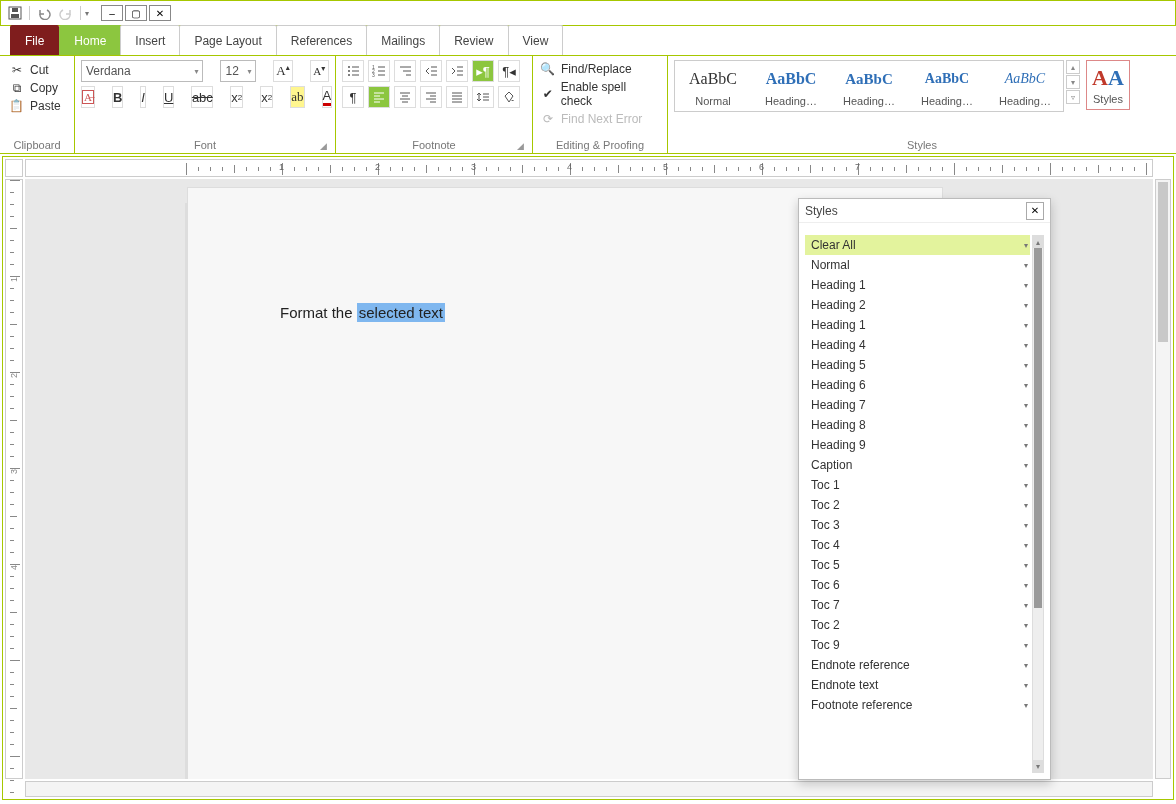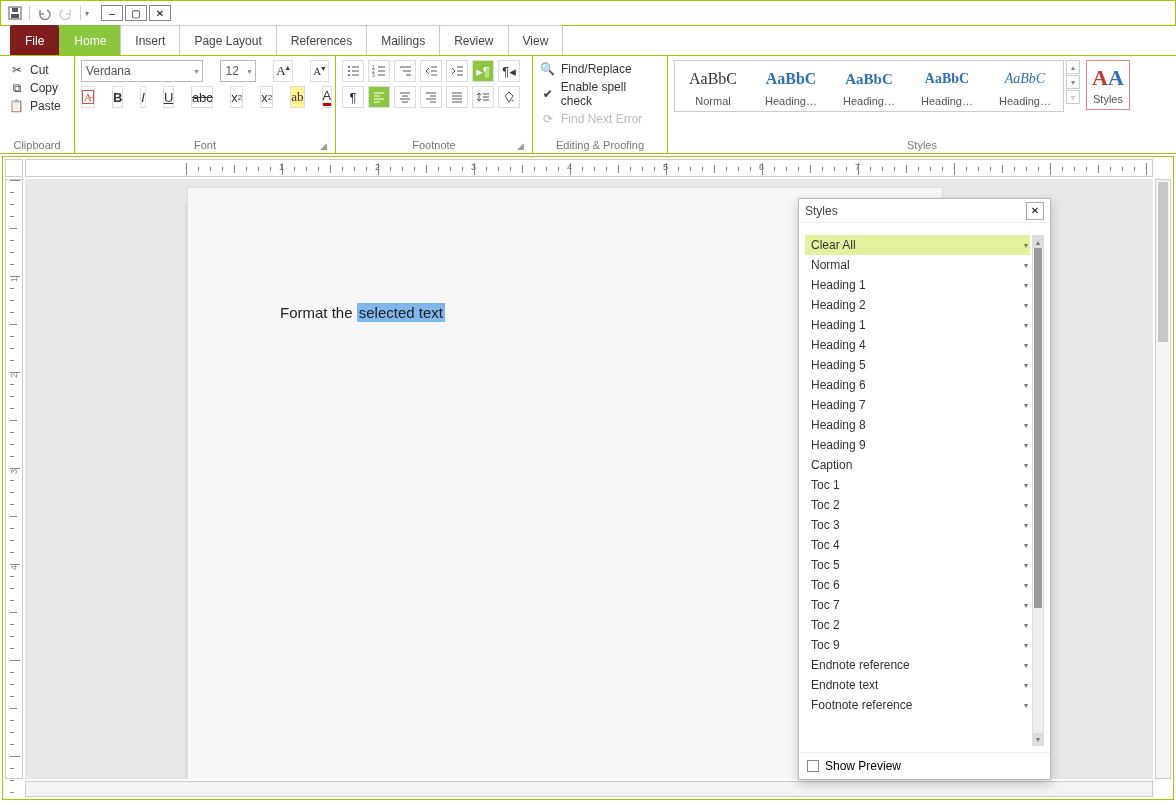--- a/index.html
+++ b/index.html
@@ -666,17 +666,13 @@
           <span>Footnote reference</span>
           <span class="dd">▾</span>
         </div>
       </div>
     <div class="sp-scroll">
       <div class="up">▴</div>
       <div class="th"></div>
       <div class="dn">▾</div>
     </div>
   </div>
-  <div class="sp-footer">
-    <div class="sp-chk"></div>
-    <span>Show Preview</span>
-  </div>
 </div>
 
 </body></html>

